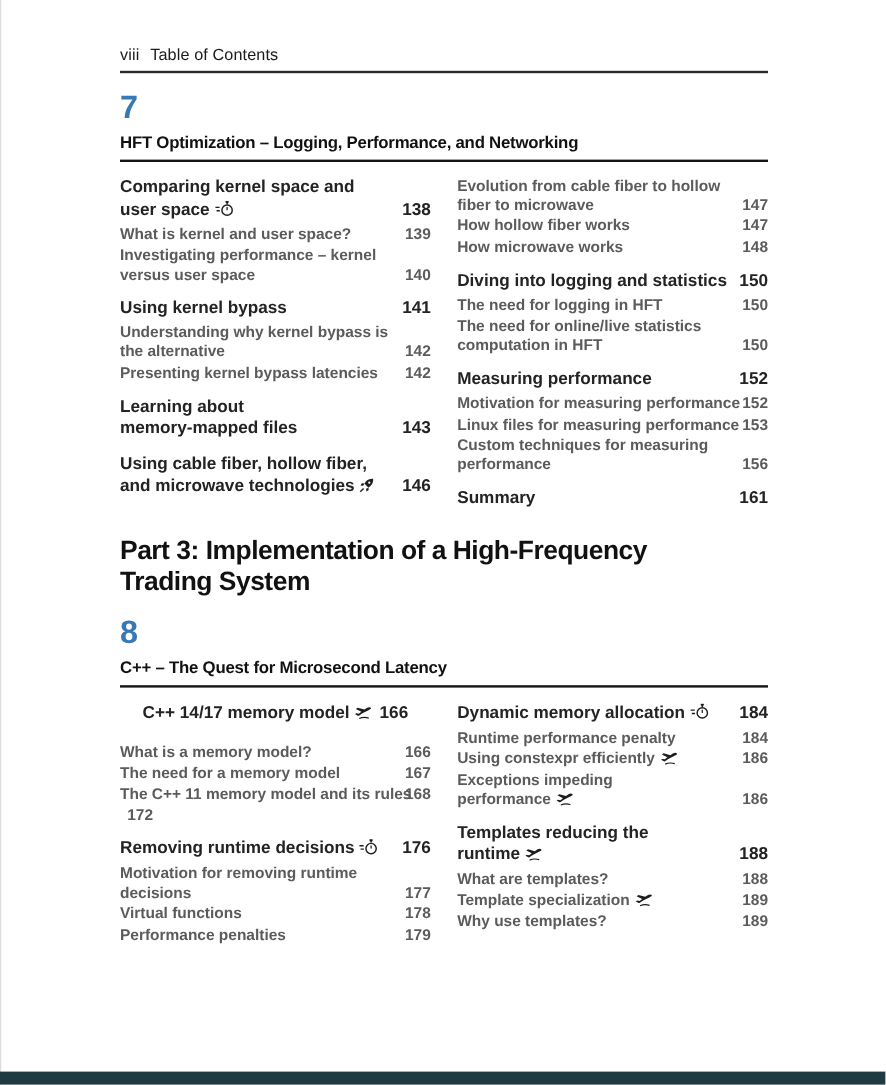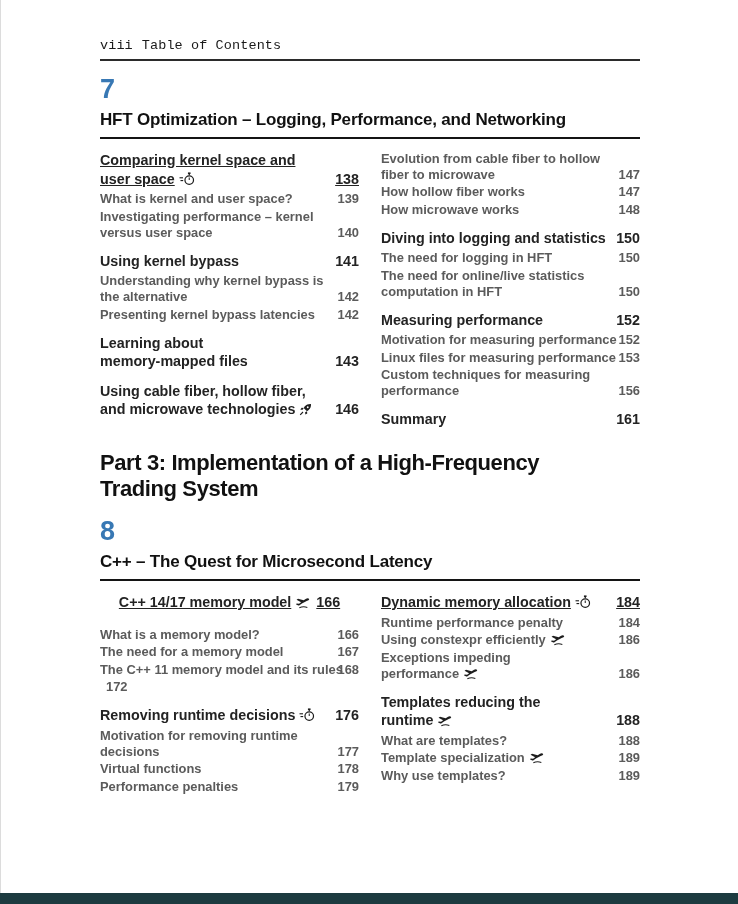--- a/index.html
+++ b/index.html
@@ -2,42 +2,42 @@
 <html><head>
 <meta charset="utf-8">
 <style>
   html,body{margin:0;padding:0;background:#fff;}
   body{width:738px;height:904px;position:relative;overflow:hidden;
        font-family:"Liberation Sans","DejaVu Sans",sans-serif;color:#242424;}
   .page-edge{position:absolute;left:0;top:0;bottom:0;width:1px;background:#dcdcdc;}
   .viewer-bottom-bar{position:absolute;left:0;right:0;bottom:0;height:11px;}
   .page{padding:38px 98px 0 100px;}
   
-  .running-header{font-family:Liberation Mono, monospace;
+  .running-header{font-family:Liberation Sans, sans-serif;
        font-size:13.5px;color:#1a1a1a;letter-spacing:.1px;}
   .running-header .folio{margin-right:9px;}
   .header-rule{border-bottom:2px solid #2b2b2b;margin-top:6px;}
   
   .chapter-number{font-size:27px;font-weight:bold;line-height:1;margin:15px 0 0;}
-  .chapter-title{font-size:17px;font-weight:bold;color:#111;letter-spacing:-.2px;
+  .chapter-title{font-size:14px;font-weight:bold;color:#111;letter-spacing:-.2px;
        margin-top:7px;padding-bottom:7px;border-bottom:2px solid #141414;white-space:nowrap;}
   .columns{display:flex;gap:22px;margin-top:10px;}
   .col{flex:1;min-width:0;}
   
   .part-heading{font-size:22px;font-weight:bold;color:#111;line-height:1.22;
        letter-spacing:-.4px;margin-top:18px;}
   
   .entry{display:flex;justify-content:space-between;align-items:flex-end;}
   .entry .txt{white-space:nowrap;min-width:0;}
   .entry .num{margin-left:6px;white-space:nowrap;flex:none;}
   .entry.section{font-weight:bold;font-size:14.3px;line-height:18.5px;color:#232323;
        margin:11px 0 3px;}
   .entry.sub{font-size:12.9px;line-height:16px;color:#5b5b5b;margin:1.5px 0;font-weight:bold;}
   .entry.gap-below{margin-bottom:15px;justify-content:center;}
-  .col .entry.section:first-child{margin-top:2px;text-decoration:underline;}
+  .col .entry.section:first-child{margin-top:2px;}
   .icon{display:inline-block;margin-left:4px;}
   .icon svg{display:inline-block;vertical-align:-2px;}
 </style>
 </head>
 <body>
 
 <div class="page-edge"></div>
 
 <div class="page">
   <div class="running-header">

